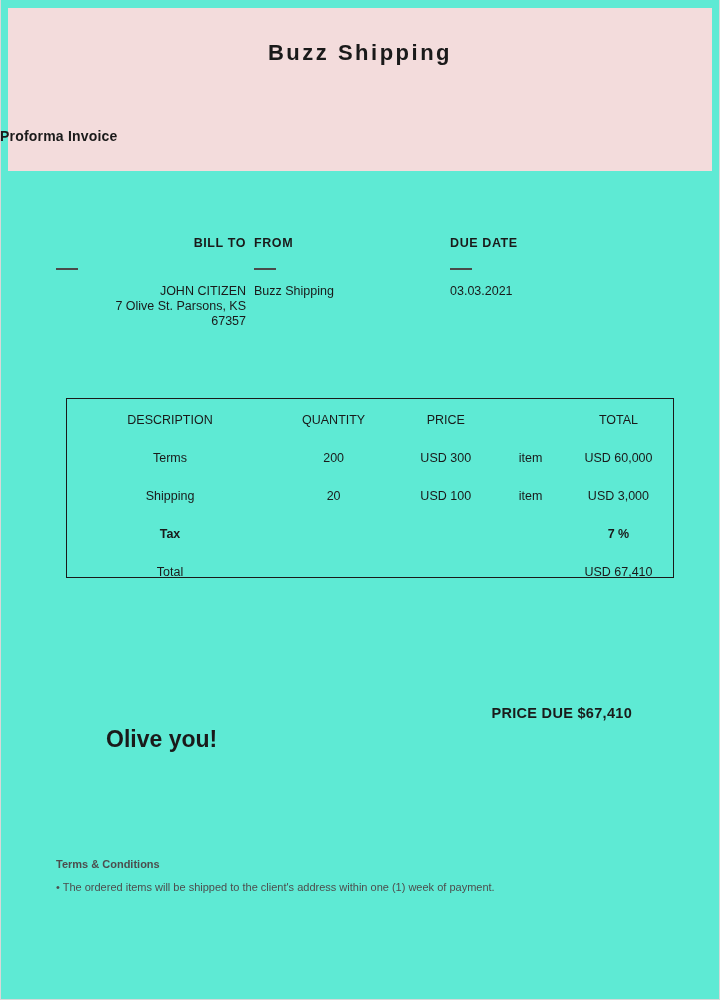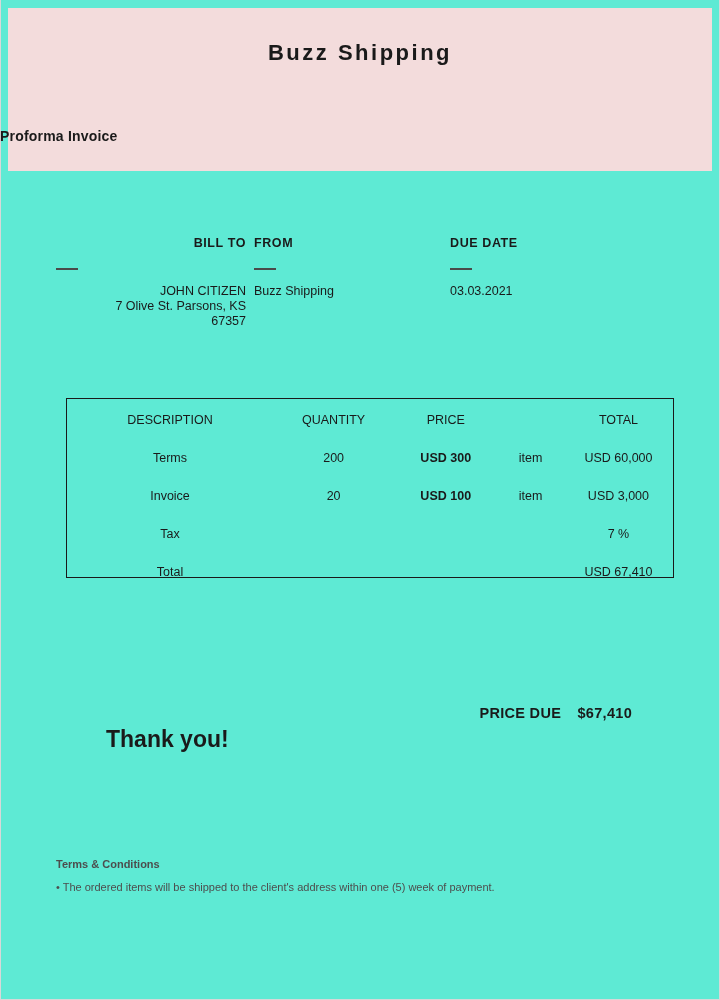--- a/index.html
+++ b/index.html
@@ -129,38 +129,37 @@
   }
   table.items td {
     padding: 12px 0;
     text-align: center;
   }
   .col-desc   { width: 34%; }
   .col-qty    { width: 20%; }
   .col-price  { width: 17%; }
   .col-unit   { width: 11%; }
   .col-total  { width: 18%; }
-  td.price-cell { text-align: right; padding-right: 14px; font-weight: bold; }
+  td.price-cell { text-align: right; padding-right: 14px; }
   th.price-head { text-align: right; padding-right: 14px; }
   td.unit-cell { text-align: left; padding-left: 14px; }
   td.total-cell { text-align: right; padding-right: 14px; }
   th.total-head { text-align: right; padding-right: 14px; }
-  td.bold-cell { font-weight: normal; }
+  td.bold-cell { font-weight: bold; }
 
   .amount-due {
     position: absolute;
     top: 705px;
     right: 88px;
     font-size: 14.5px;
     font-weight: bold;
     letter-spacing: 0.3px;
     color: #1a1a1a;
   }
   .amount-due .amt {
-    margin-left: 12px;
     text-align: right;
   }
   .thank-you {
     position: absolute;
     top: 726px;
     left: 106px;
     font-size: 23px;
     font-weight: bold;
     color: #1a1a1a;
   }
@@ -228,21 +227,21 @@
       </thead>
       <tbody>
         <tr>
           <td>Terms</td>
           <td>200</td>
           <td class="price-cell">USD 300</td>
           <td class="unit-cell">item</td>
           <td class="total-cell">USD 60,000</td>
         </tr>
         <tr>
-          <td>Invoice</td>
+          <td>Shipping</td>
           <td>20</td>
           <td class="price-cell">USD 100</td>
           <td class="unit-cell">item</td>
           <td class="total-cell">USD 3,000</td>
         </tr>
         <tr>
           <td class="bold-cell">Tax</td>
           <td></td>
           <td class="price-cell"></td>
           <td class="unit-cell"></td>
@@ -257,19 +256,19 @@
         </tr>
       </tbody>
     </table>
   </div>
 
   <div class="amount-due">
     <span>PRICE DUE</span>
     <span class="amt">$67,410</span>
   </div>
 
-  <div class="thank-you">Thank you!</div>
+  <div class="thank-you">Olive you!</div>
 
   <div class="terms">
     <div class="terms-title">Terms &amp; Conditions</div>
-    <div class="terms-line">• The ordered items will be shipped to the client's address within one (5) week of payment.</div>
+    <div class="terms-line">• The ordered items will be shipped to the client's address within one (1) week of payment.</div>
   </div>
 </div>
 
 </body></html>

